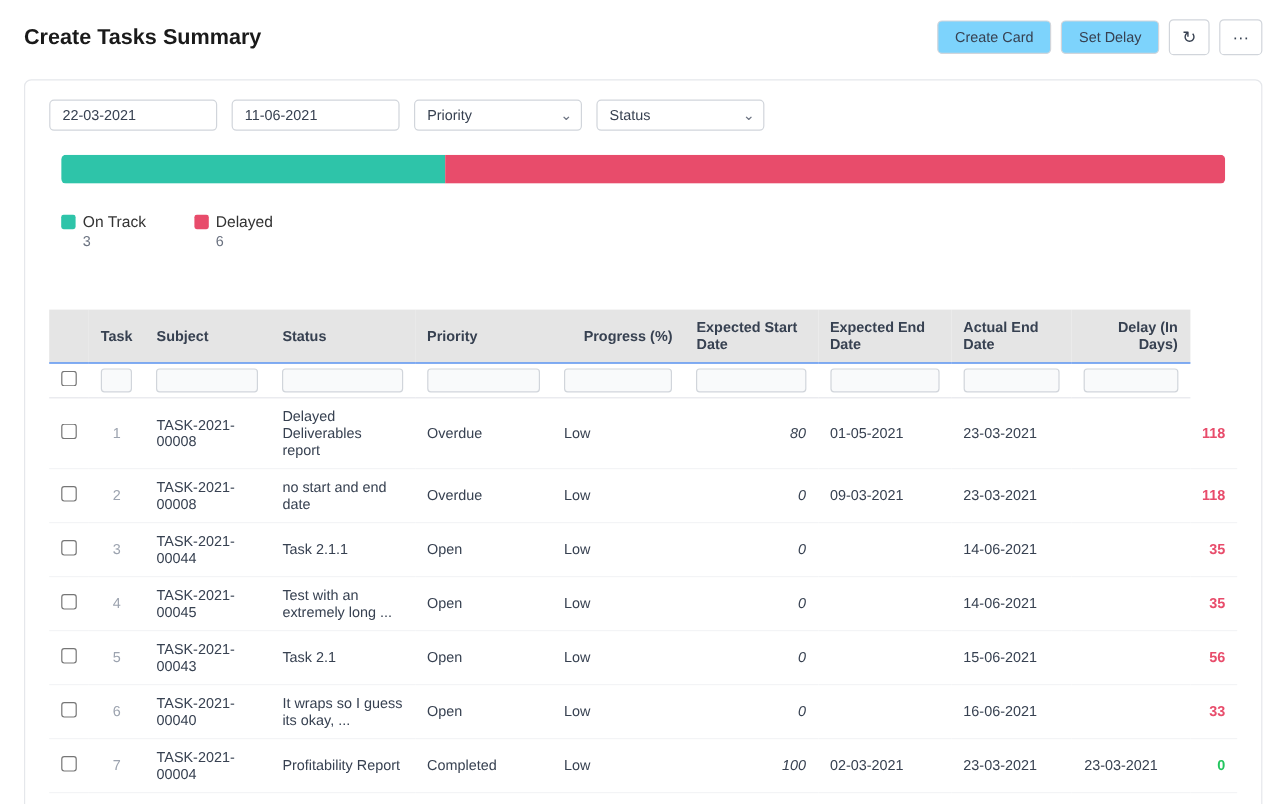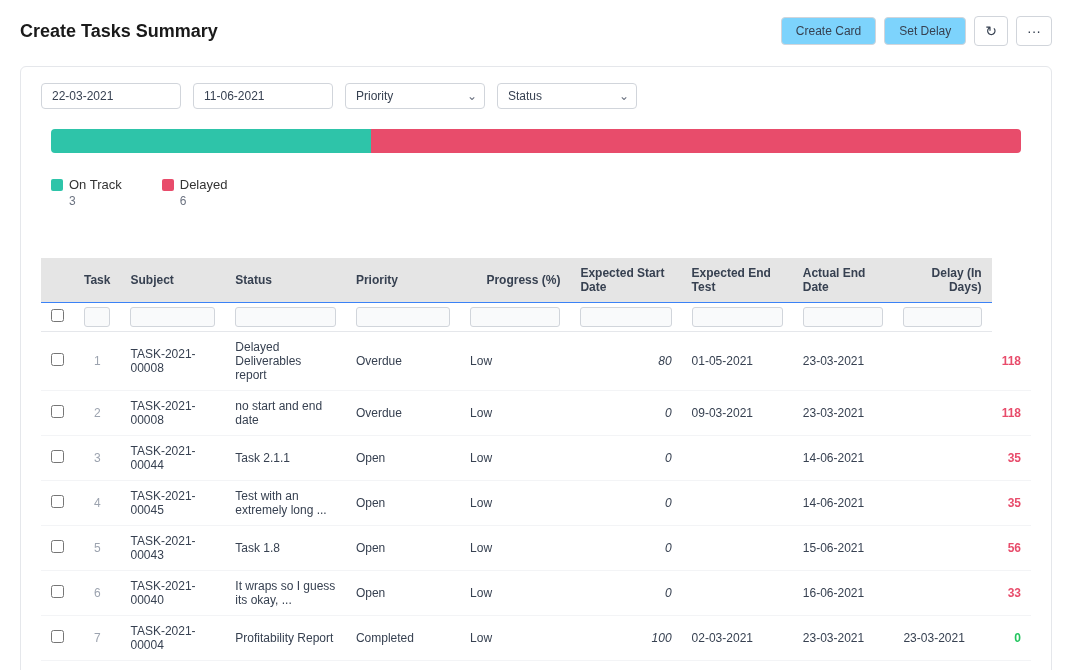--- a/index.html
+++ b/index.html
@@ -114,21 +114,21 @@
       <table>
         <thead>
           <tr>
             <th class="checkbox-cell"></th>
             <th>Task</th>
             <th>Subject</th>
             <th>Status</th>
             <th>Priority</th>
             <th class="num-col">Progress (%)</th>
             <th>Expected Start Date</th>
-            <th>Expected End Test</th>
+            <th>Expected End Date</th>
             <th>Actual End Date</th>
             <th class="num-col">Delay (In Days)</th>
           </tr>
           <tr class="filter-row">
             <td><input type="checkbox" style=""></td>
             <td><input type="text" style=""></td>
             <td><input type="text" style=""></td>
             <td><input type="text" style=""></td>
             <td><input type="text" style=""></td>
             <td><input type="text" style=""></td>
@@ -188,21 +188,21 @@
       <td class="td-right">0</td>
       <td></td>
       <td>14-06-2021</td>
       <td></td>
       <td class="delay-red">35</td>
     </tr>
             <tr>
       <td class="checkbox-cell"><input type="checkbox" style=""></td>
       <td class="row-num">5</td>
       <td>TASK-2021-00043</td>
-      <td>Task 1.8</td>
+      <td>Task 2.1</td>
       <td>Open</td>
       <td>Low</td>
       <td class="td-right">0</td>
       <td></td>
       <td>15-06-2021</td>
       <td></td>
       <td class="delay-red">56</td>
     </tr>
             <tr>
       <td class="checkbox-cell"><input type="checkbox" style=""></td>

